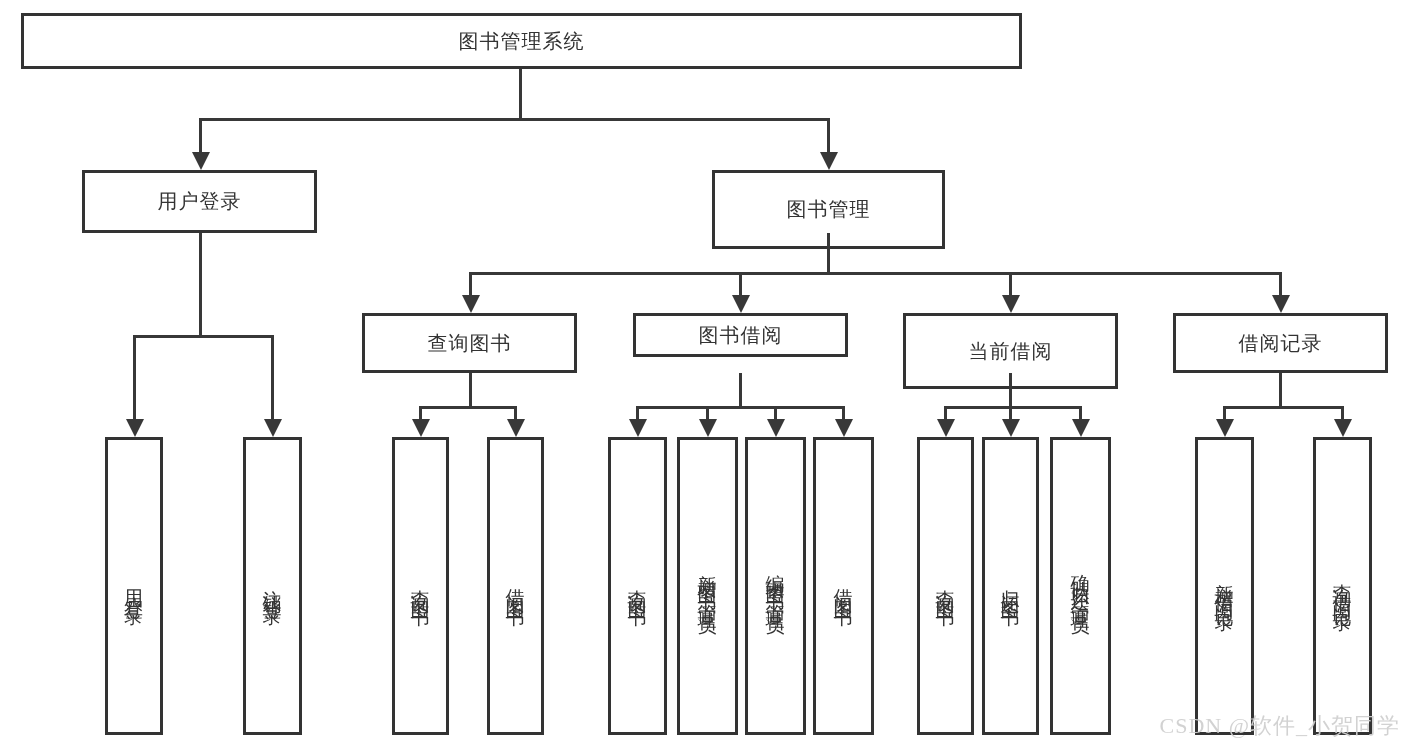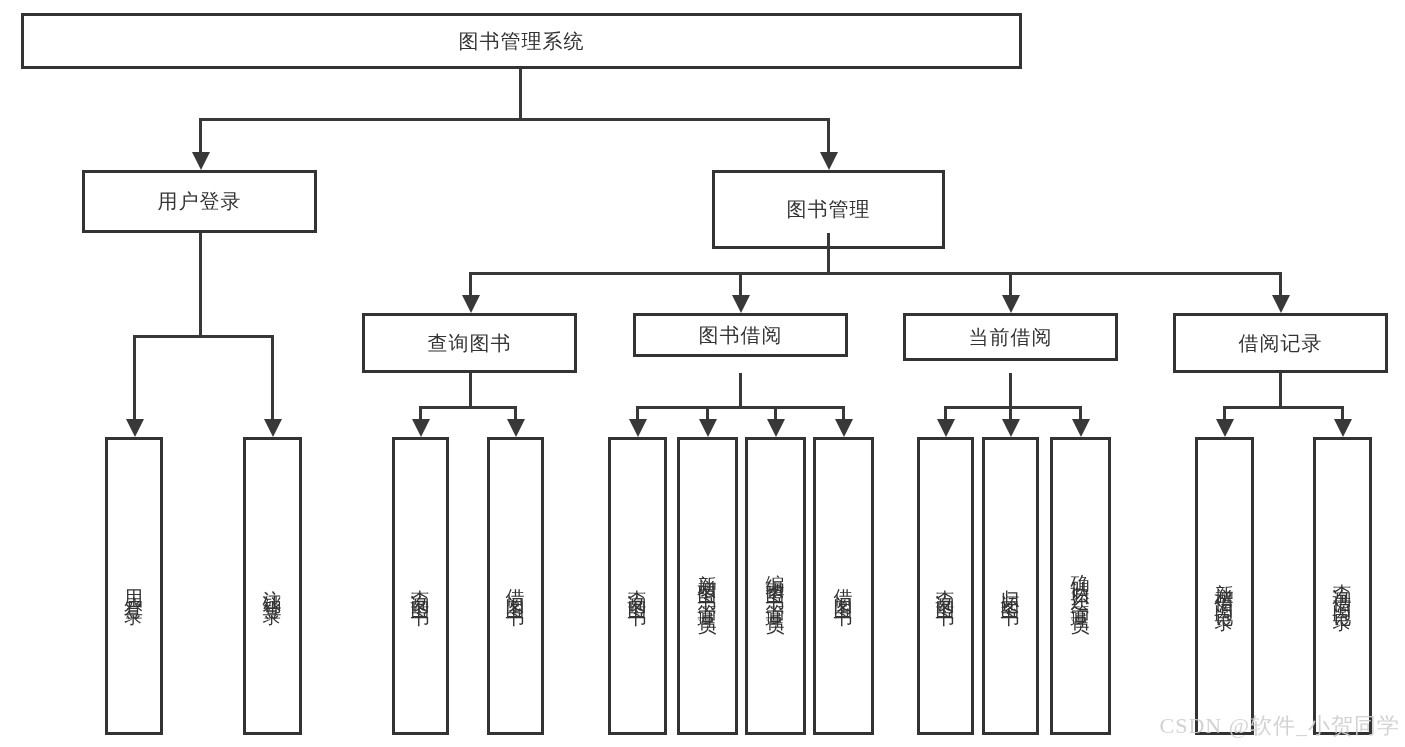--- a/index.html
+++ b/index.html
@@ -72,21 +72,21 @@
   </div>
 
   <div class="box hbox" style="left:362px;top:313px;width:215px;height:60px">
     <span>查询图书</span>
   </div>
 
   <div class="box hbox" style="left:633px;top:313px;width:215px;height:44px">
     <span>图书借阅</span>
   </div>
 
-  <div class="box hbox" style="left:903px;top:313px;width:215px;height:48px">
+  <div class="box hbox" style="left:903px;top:313px;width:215px;height:76px">
     <span>当前借阅</span>
   </div>
 
   <div class="box hbox" style="left:1173px;top:313px;width:215px;height:60px">
     <span>借阅记录</span>
   </div>
 
   <div class="box vbox" style="left:105px;top:437px;width:58px;height:298px">
     <span>用户登录</span>
   </div>

